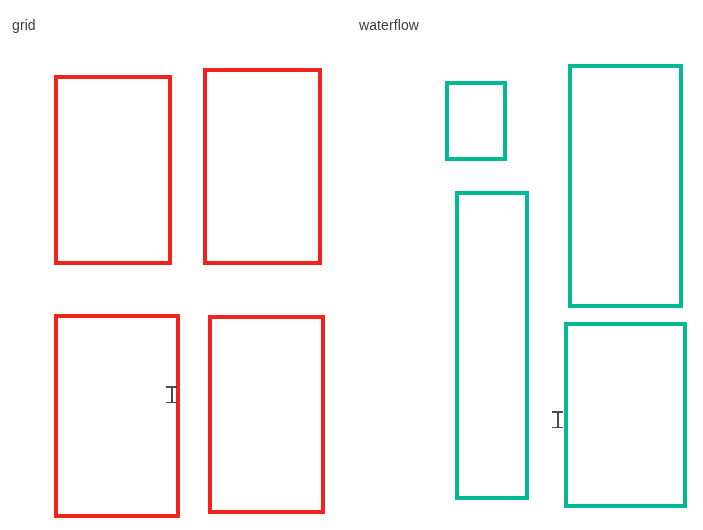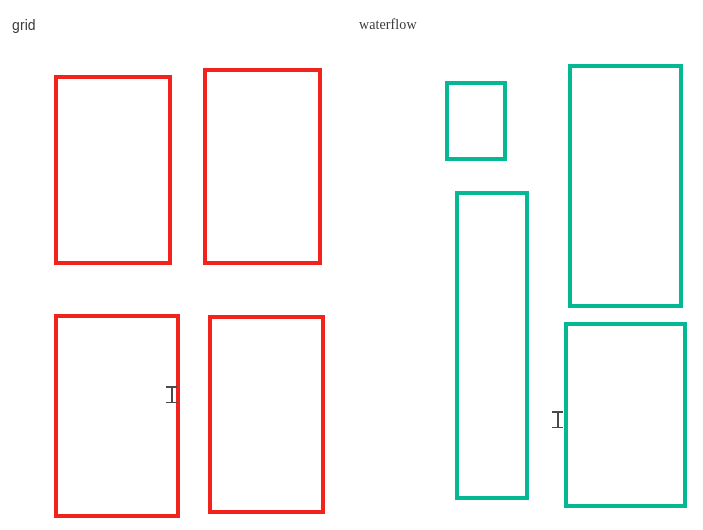--- a/index.html
+++ b/index.html
@@ -72,21 +72,21 @@
   .ibeam .cap.top { top: 0; }
   .ibeam .cap.bottom { bottom: 0; }
 </style>
 </head>
 <body>
 
 <div class="canvas">
 
   <div class="section-label" id="label-grid" style="left: 12px; top: 17px;">grid</div>
 
-  <div class="section-label" id="label-waterflow" style="left: 359px; top: 17px; font-family: Liberation Serif, serif;">waterflow</div>
+  <div class="section-label" id="label-waterflow" style="left: 359px; top: 17px;">waterflow</div>
 
   <div class="box red" id="grid-box-1" style="left: 54px; top: 75px; width: 118px; height: 190px; border-color: rgb(242, 35, 29);"></div>
   <div class="box red" id="grid-box-2" style="left: 203px; top: 68px; width: 119px; height: 197px; border-color: rgb(242, 35, 29);"></div>
   <div class="box red" id="grid-box-3" style="left: 54px; top: 314px; width: 126px; height: 204px; border-color: rgb(242, 35, 29);"></div>
   <div class="box red" id="grid-box-4" style="left: 208px; top: 315px; width: 117px; height: 199px; border-color: rgb(242, 35, 29);"></div>
 
   <div class="box teal" id="waterflow-box-1" style="left: 445px; top: 81px; width: 62px; height: 80px; border-color: rgb(4, 184, 148);"></div>
   <div class="box teal" id="waterflow-box-2" style="left: 455px; top: 191px; width: 74px; height: 309px; border-color: rgb(4, 184, 148);"></div>
   <div class="box teal" id="waterflow-box-3" style="left: 568px; top: 64px; width: 115px; height: 244px; border-color: rgb(4, 184, 148);"></div>
   <div class="box teal" id="waterflow-box-4" style="left: 564px; top: 322px; width: 123px; height: 186px; border-color: rgb(4, 184, 148);"></div>

